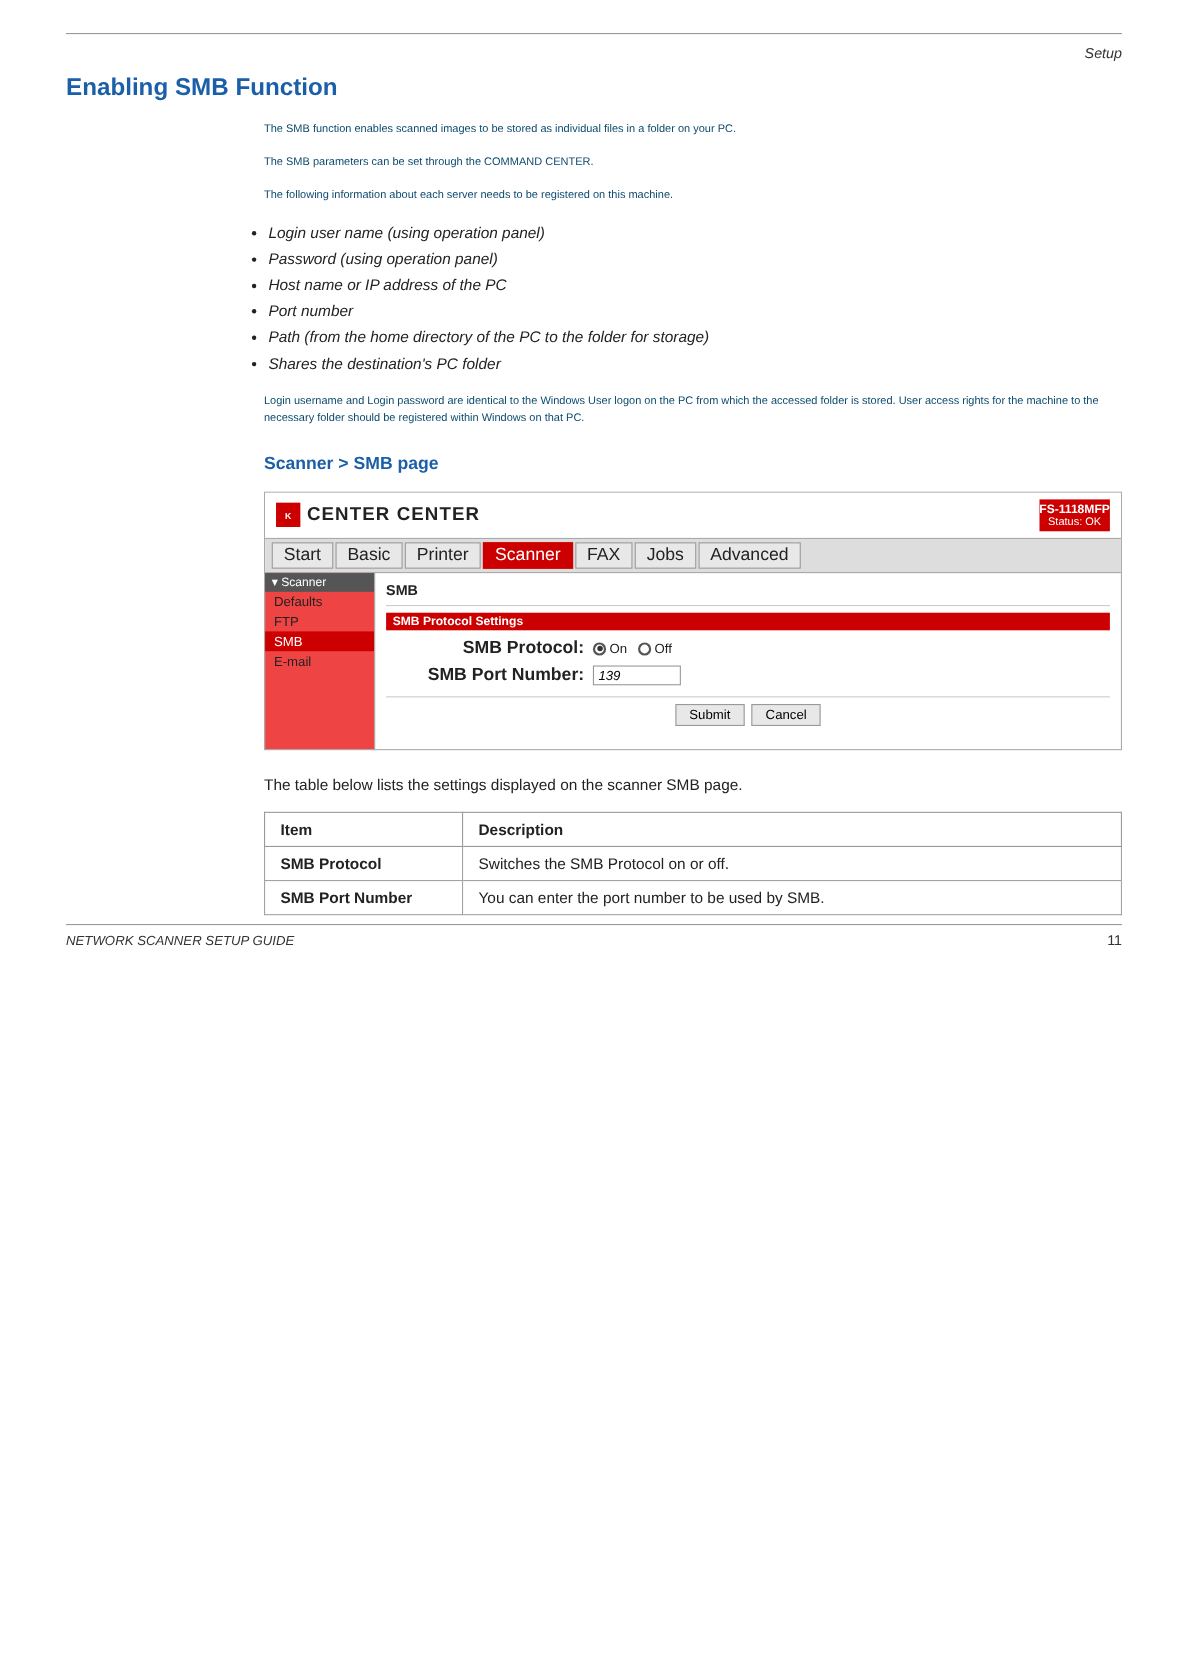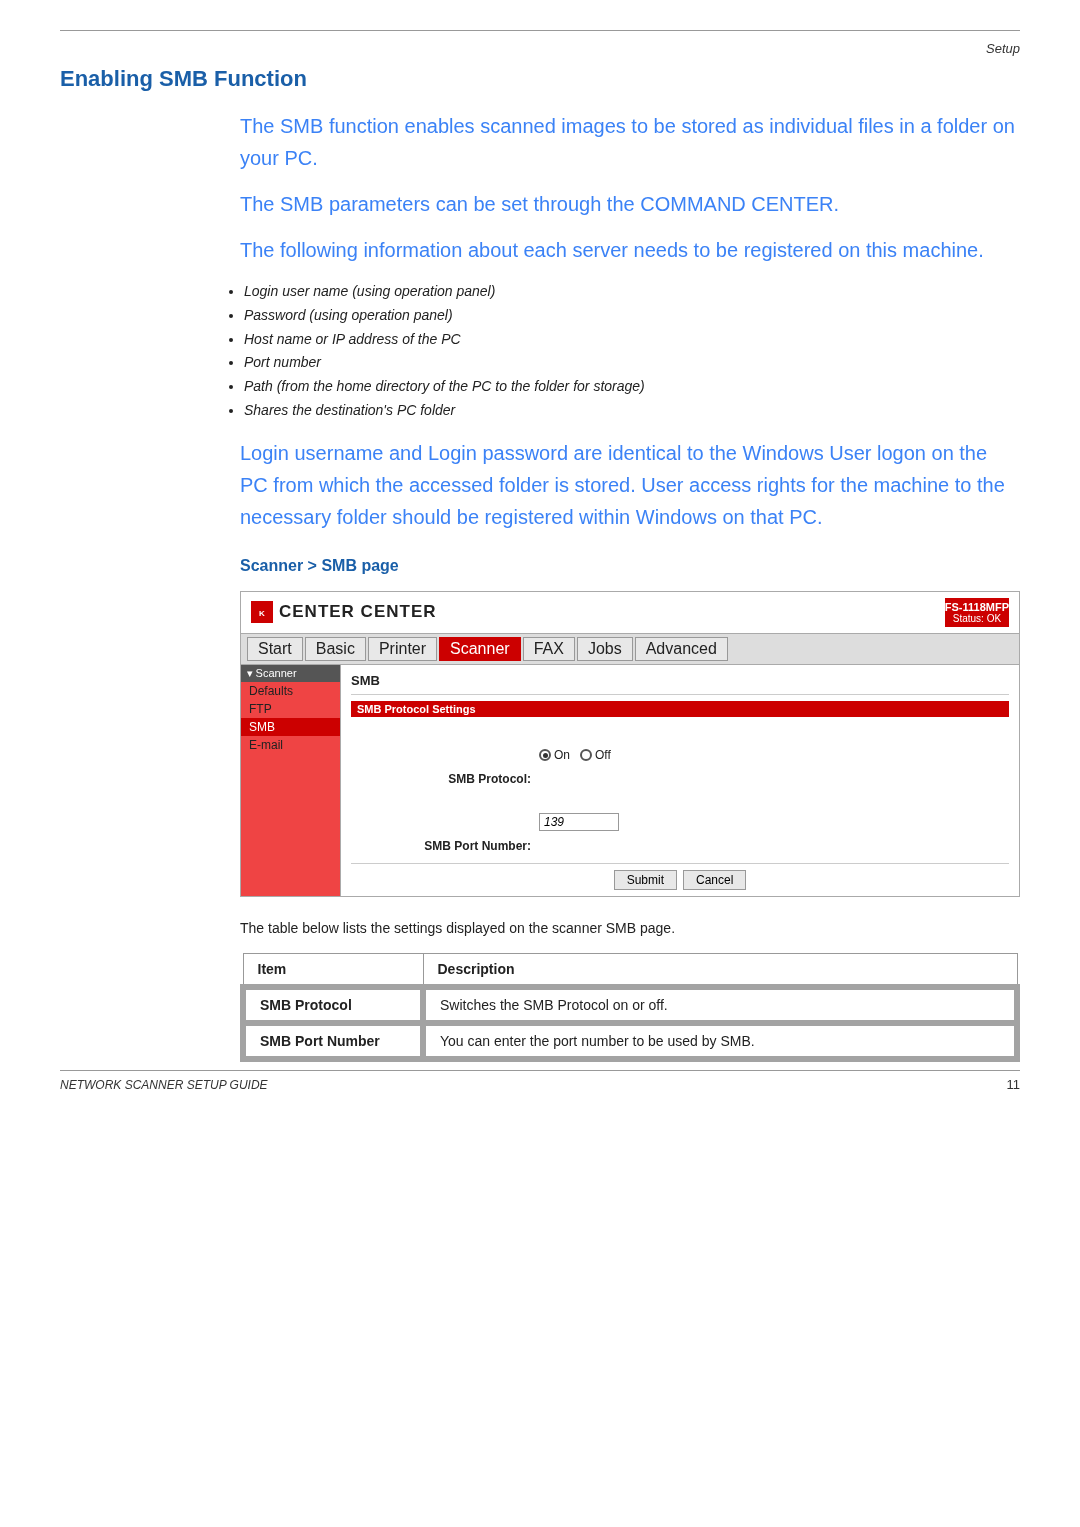--- a/index.html
+++ b/index.html
@@ -36,24 +36,24 @@
       font-weight: bold;
       color: #1a5fa8;
       margin-bottom: 18px;
     }
 
     .content-area {
       margin-left: 180px;
     }
 
     .body-text {
-      font-size: 20px;
+      font-size: 10px;
       line-height: 1.6;
       margin-bottom: 14px;
-      color: #3b82f6;
+      color: #0c4a6e;
     }
 
     .bullet-list {
       margin: 12px 0 14px 4px;
       list-style: disc;
       font-style: italic;
     }
 
     .bullet-list li {
       font-size: 14px;
@@ -210,23 +210,22 @@
       display: flex;
       align-items: center;
       margin-bottom: 6px;
       font-size: 12px;
     }
 
     .cc-form-label {
       text-align: right;
       width: 180px;
       margin-right: 8px;
-      font-size: 12px;
-      font-weight: bold;
-      margin-top: 47px;
+      font-size: 16px;
+      font-weight: bold;
     }
 
     .cc-radio-group {
       display: flex;
       gap: 10px;
       align-items: center;
     }
 
     .cc-radio-option {
       display: flex;
@@ -270,21 +269,21 @@
 
     .settings-table th {
       background: #fff;
       border: 1px solid #999;
       padding: 7px 14px;
       font-weight: bold;
       text-align: left;
     }
 
     .settings-table td {
-      border: 6px solid #a3a3a3;
+      border: 1px solid #a3a3a3;
       padding: 7px 14px;
       vertical-align: top;
     }
 
     .settings-table td:first-child {
       font-weight: bold;
       width: 180px;
       background: #fff;
     }
 

